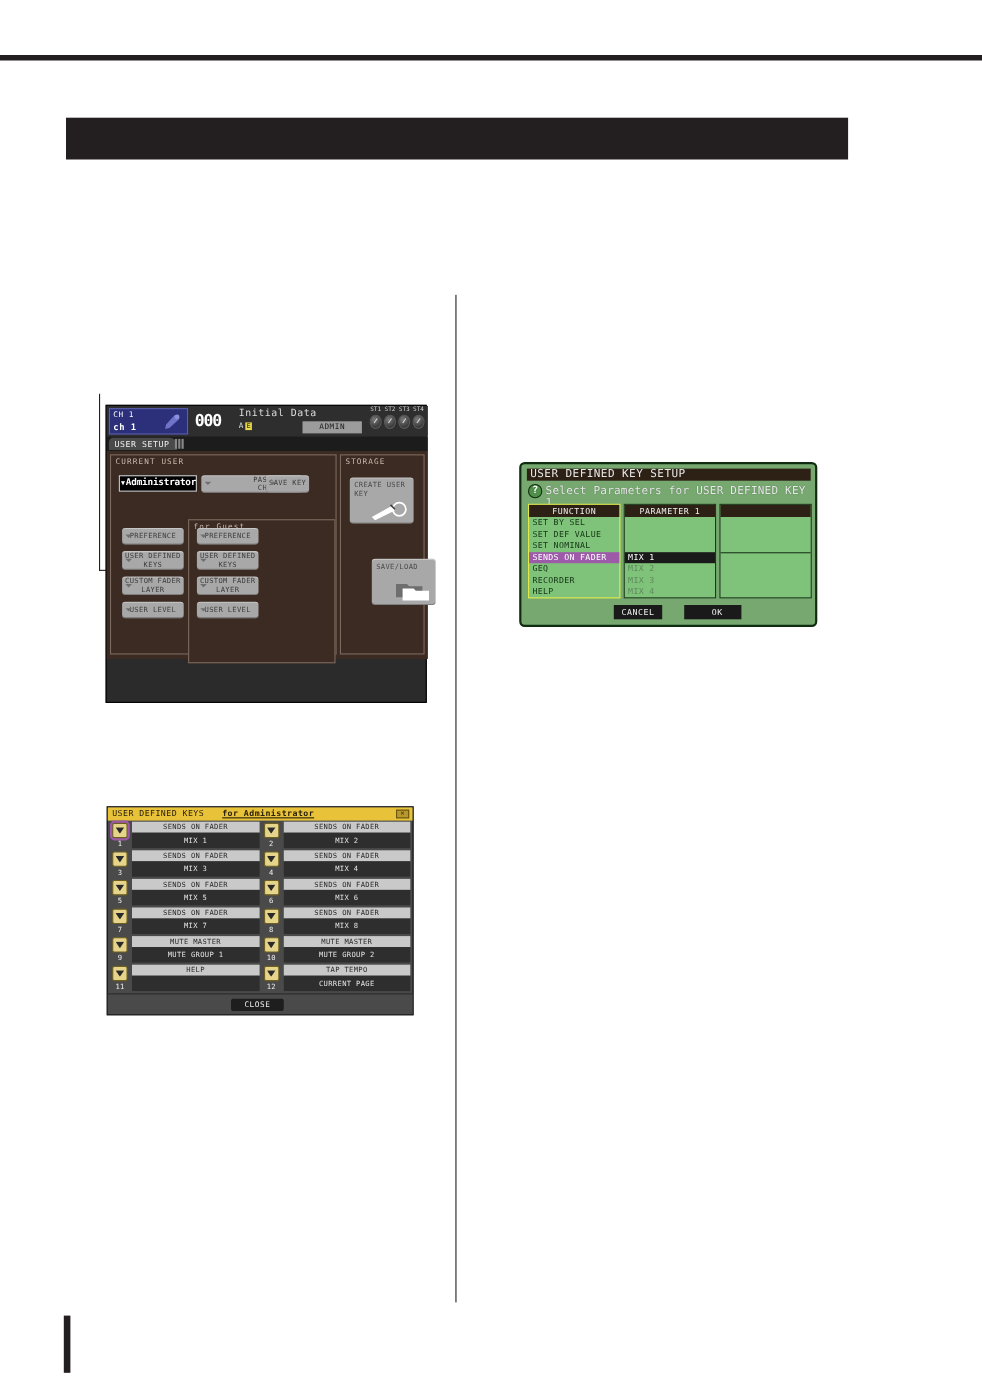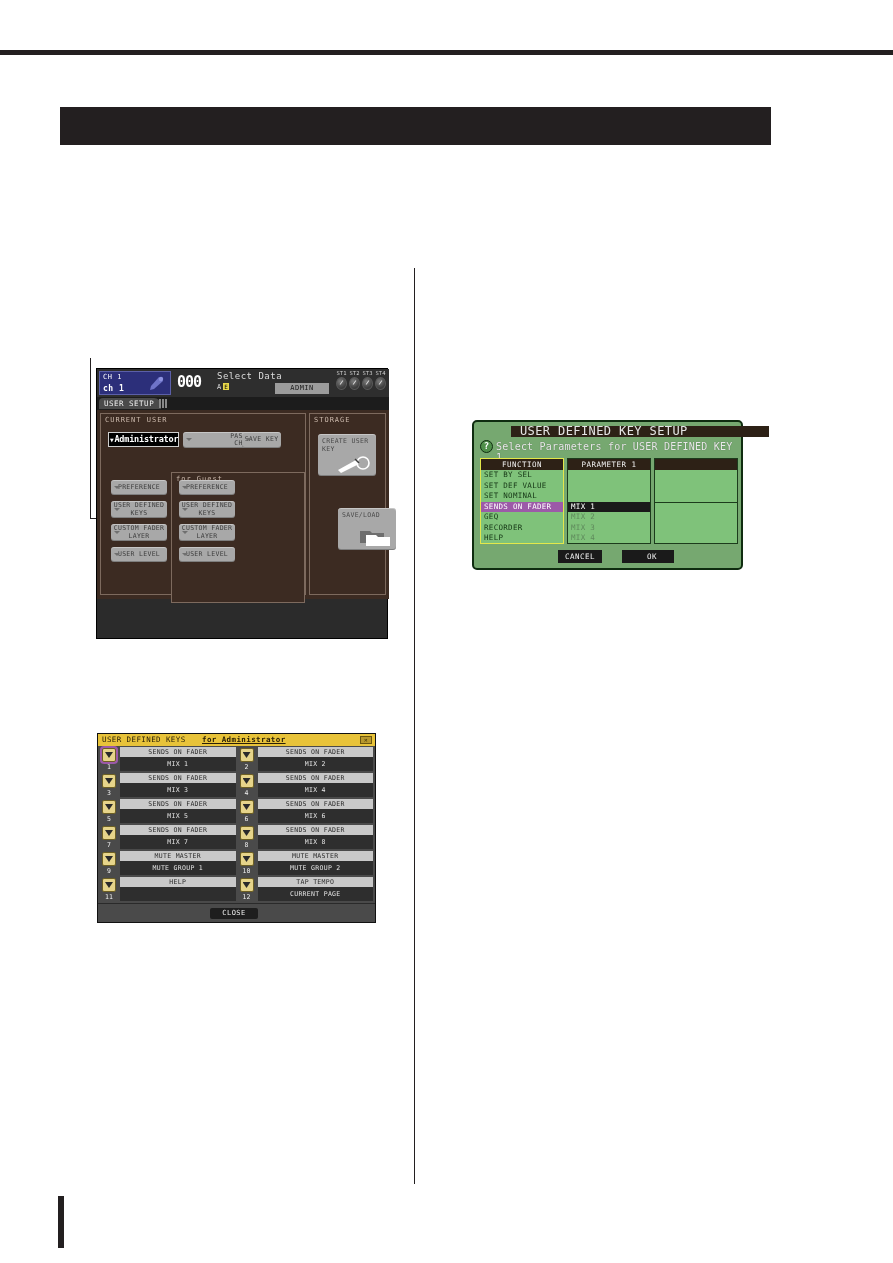--- a/index.html
+++ b/index.html
@@ -233,25 +233,24 @@
     border-radius: 5px;
     box-sizing: border-box;
     font-size: 8px;
     color: #0d2a0d;
   }
   .udk-dlg-title {
     position: absolute; left: 5px; top: 4px;
     width: 258px; height: 11px;
     background: #2d2116;
     color: #e6e6e6;
-    font-size: 12px; line-height: 11px;
-    padding-left: 9px;
+    font-size: 10px; line-height: 11px;
+    padding-left: 3px;
     letter-spacing: .4px;
     box-sizing: border-box;
-    margin-left: 32px;
   }
   .udk-dlg-msg {
     position: absolute; left: 22px; top: 19px;
     font-size: 10px; color: #e9e9e9;
     letter-spacing: .2px;
     text-shadow: 0 0 1px rgba(0,0,0,.4);
   }
   .help-icon {
     position: absolute; left: 6px; top: 18px;
     width: 13px; height: 13px;
@@ -441,21 +440,21 @@
   <div class="ch-strip">
     <div class="ch-box">
       <span class="l1">CH 1</span>
       <span class="l2">ch 1</span>
       <svg class="mic-glyph" viewBox="0 0 20 18">
         <path d="M13 2 L17 6 L8 14 L4 15 L5 11 Z" fill="#6f74c9"></path>
         <circle cx="15" cy="4" r="2.2" fill="#8d92e0"></circle>
       </svg>
     </div>
     <div class="scene-num">000</div>
-    <div class="scene-name">Select Data</div>
+    <div class="scene-name">Initial Data</div>
     <div class="scene-sub">
       <span>A</span><span class="ebadge">E</span>
     </div>
     <div class="admin-chip">ADMIN</div>
     <div class="st-group">
       <div class="st-labels">
         <span>ST1</span>
         <span>ST2</span>
         <span>ST3</span>
         <span>ST4</span>

